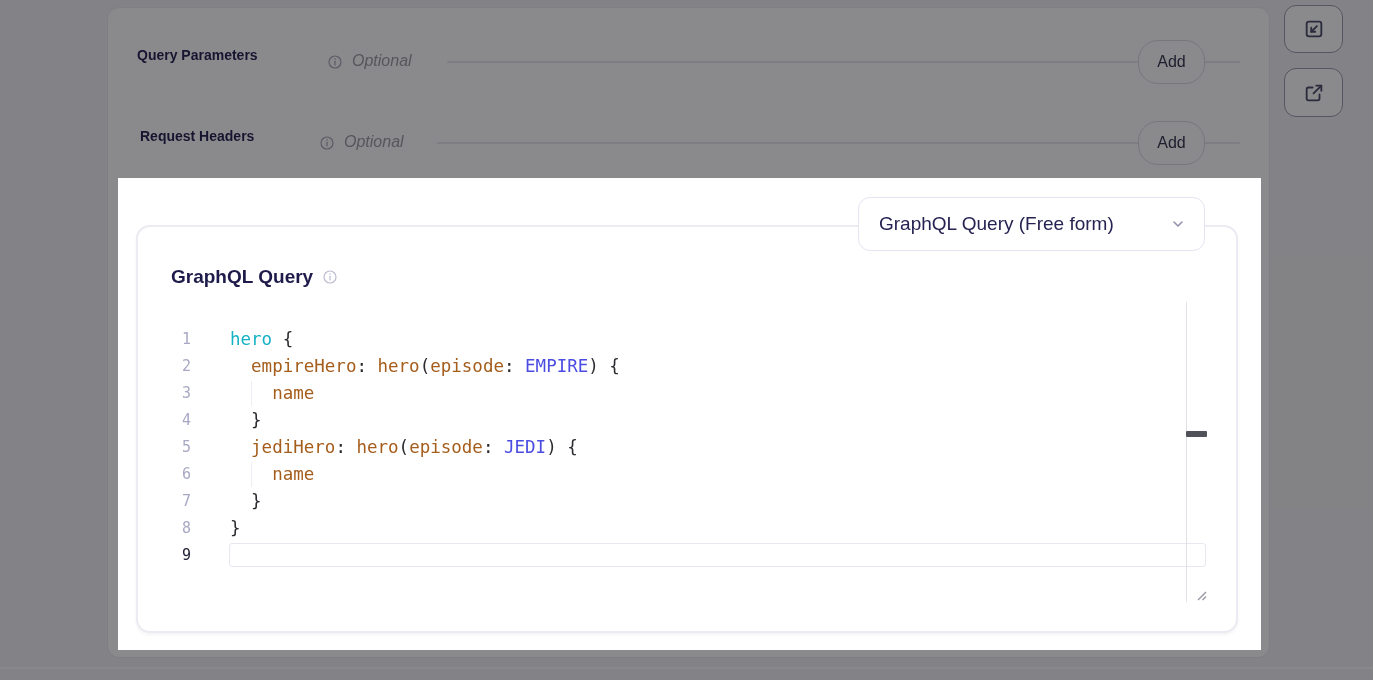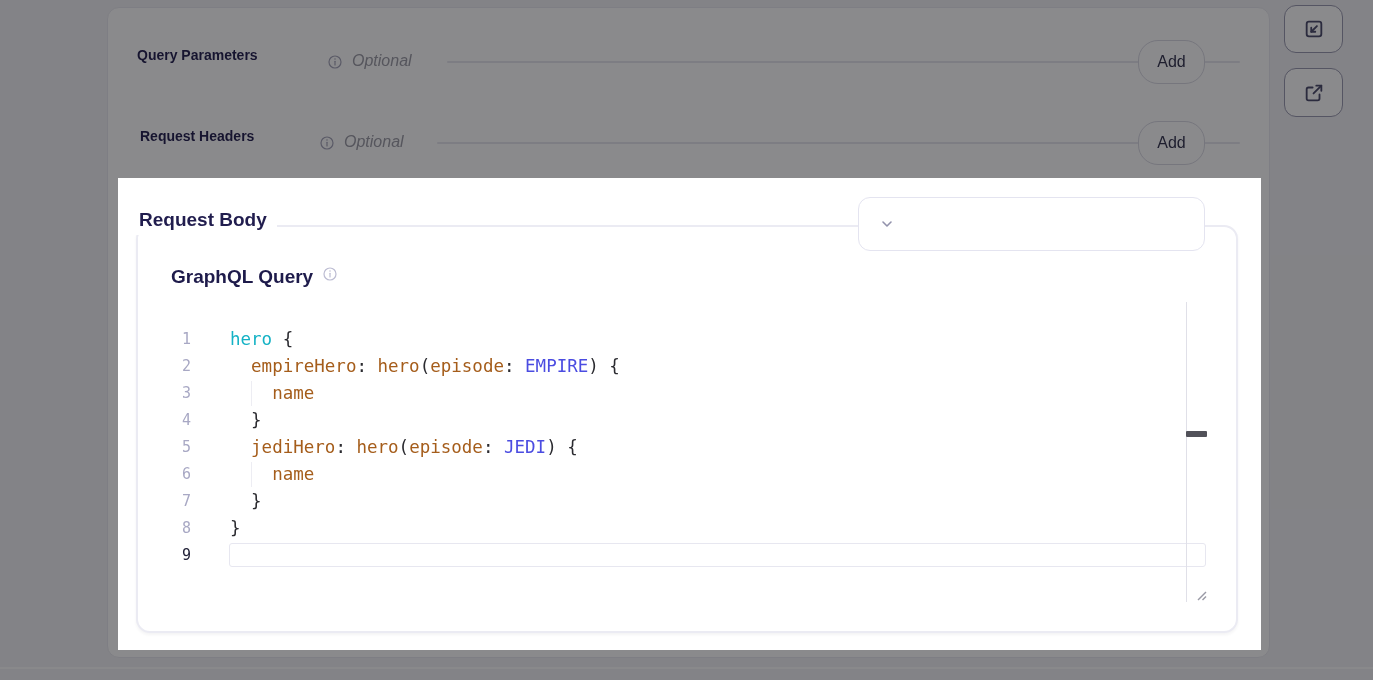--- a/index.html
+++ b/index.html
@@ -36,21 +36,21 @@
             border:2px solid var(--fieldset-border);border-radius:14px;background:#fff;
             box-shadow:0 2px 3px rgba(30,30,60,0.05)}
   .legend{position:absolute;left:11px;top:27px;height:30px;line-height:30px;background:#fff;
           padding:0 10px;font-size:19px;font-weight:600;color:var(--heading);z-index:3;white-space:nowrap}
   .select{position:absolute;left:740px;top:19px;width:347px;height:54px;background:#fff;
           border:1.5px solid #e4e4f0;border-radius:12px;display:flex;align-items:center;
           padding:0 18px 0 20px;z-index:3;cursor:pointer}
   .select .val{flex:1;font-size:19px;color:#262353;white-space:nowrap}
   .select .chev{width:16px;height:16px;color:#9292ac;flex:none}
   .ed-label{position:absolute;left:53px;top:88px;font-size:19px;font-weight:600;color:#1e1b4b;
-            display:flex;align-items:flex-start;gap:9px;z-index:2}
+            display:flex;align-items:center;gap:9px;z-index:2}
   .ed-label .info{color:#bcbcd2}
 
   .gutter{position:absolute;left:46px;top:148px;width:27px;z-index:2}
   .gutter .ln{height:27px;line-height:27px;text-align:right;font-family:"DejaVu Sans Mono",monospace;
               font-size:15px;color:var(--line-number)}
   .gutter .ln.active{color:var(--line-number-active)}
   .code{position:absolute;left:112px;top:148px;z-index:2}
   .crow{height:27px;line-height:27px;font-family:"DejaVu Sans Mono",monospace;font-size:17.5px;
         white-space:pre;color:var(--code-punct)}
   .tok-kw{color:var(--code-keyword)} .tok-fld{color:var(--code-field)}
@@ -117,23 +117,23 @@
       <svg viewBox="0 0 24 24" fill="none" stroke="currentColor" stroke-width="2" stroke-linecap="round" stroke-linejoin="round">
           <path d="M18 13.5V18a2 2 0 0 1-2 2H6a2 2 0 0 1-2-2V8a2 2 0 0 1 2-2h4.5"></path>
           <path d="M14.5 4H20v5.5"></path>
           <path d="M20 4 L11.5 12.5"></path>
         </svg>
     </span>
   </div>
 
   <div class="spot">
     <div class="fieldset"></div>
-    <div class="legend">Request Body</div>
 
     <div class="select">
+      <span class="val">GraphQL Query (Free form)</span>
       <span class="chev">
         <svg viewBox="0 0 24 24" fill="none" stroke="currentColor" stroke-width="2.4" stroke-linecap="round" stroke-linejoin="round">
             <path d="M6 9l6 6 6-6"></path>
           </svg>
       </span>
     </div>
 
     <div class="ed-label">
       <span>GraphQL Query</span>
       <span class="info">

